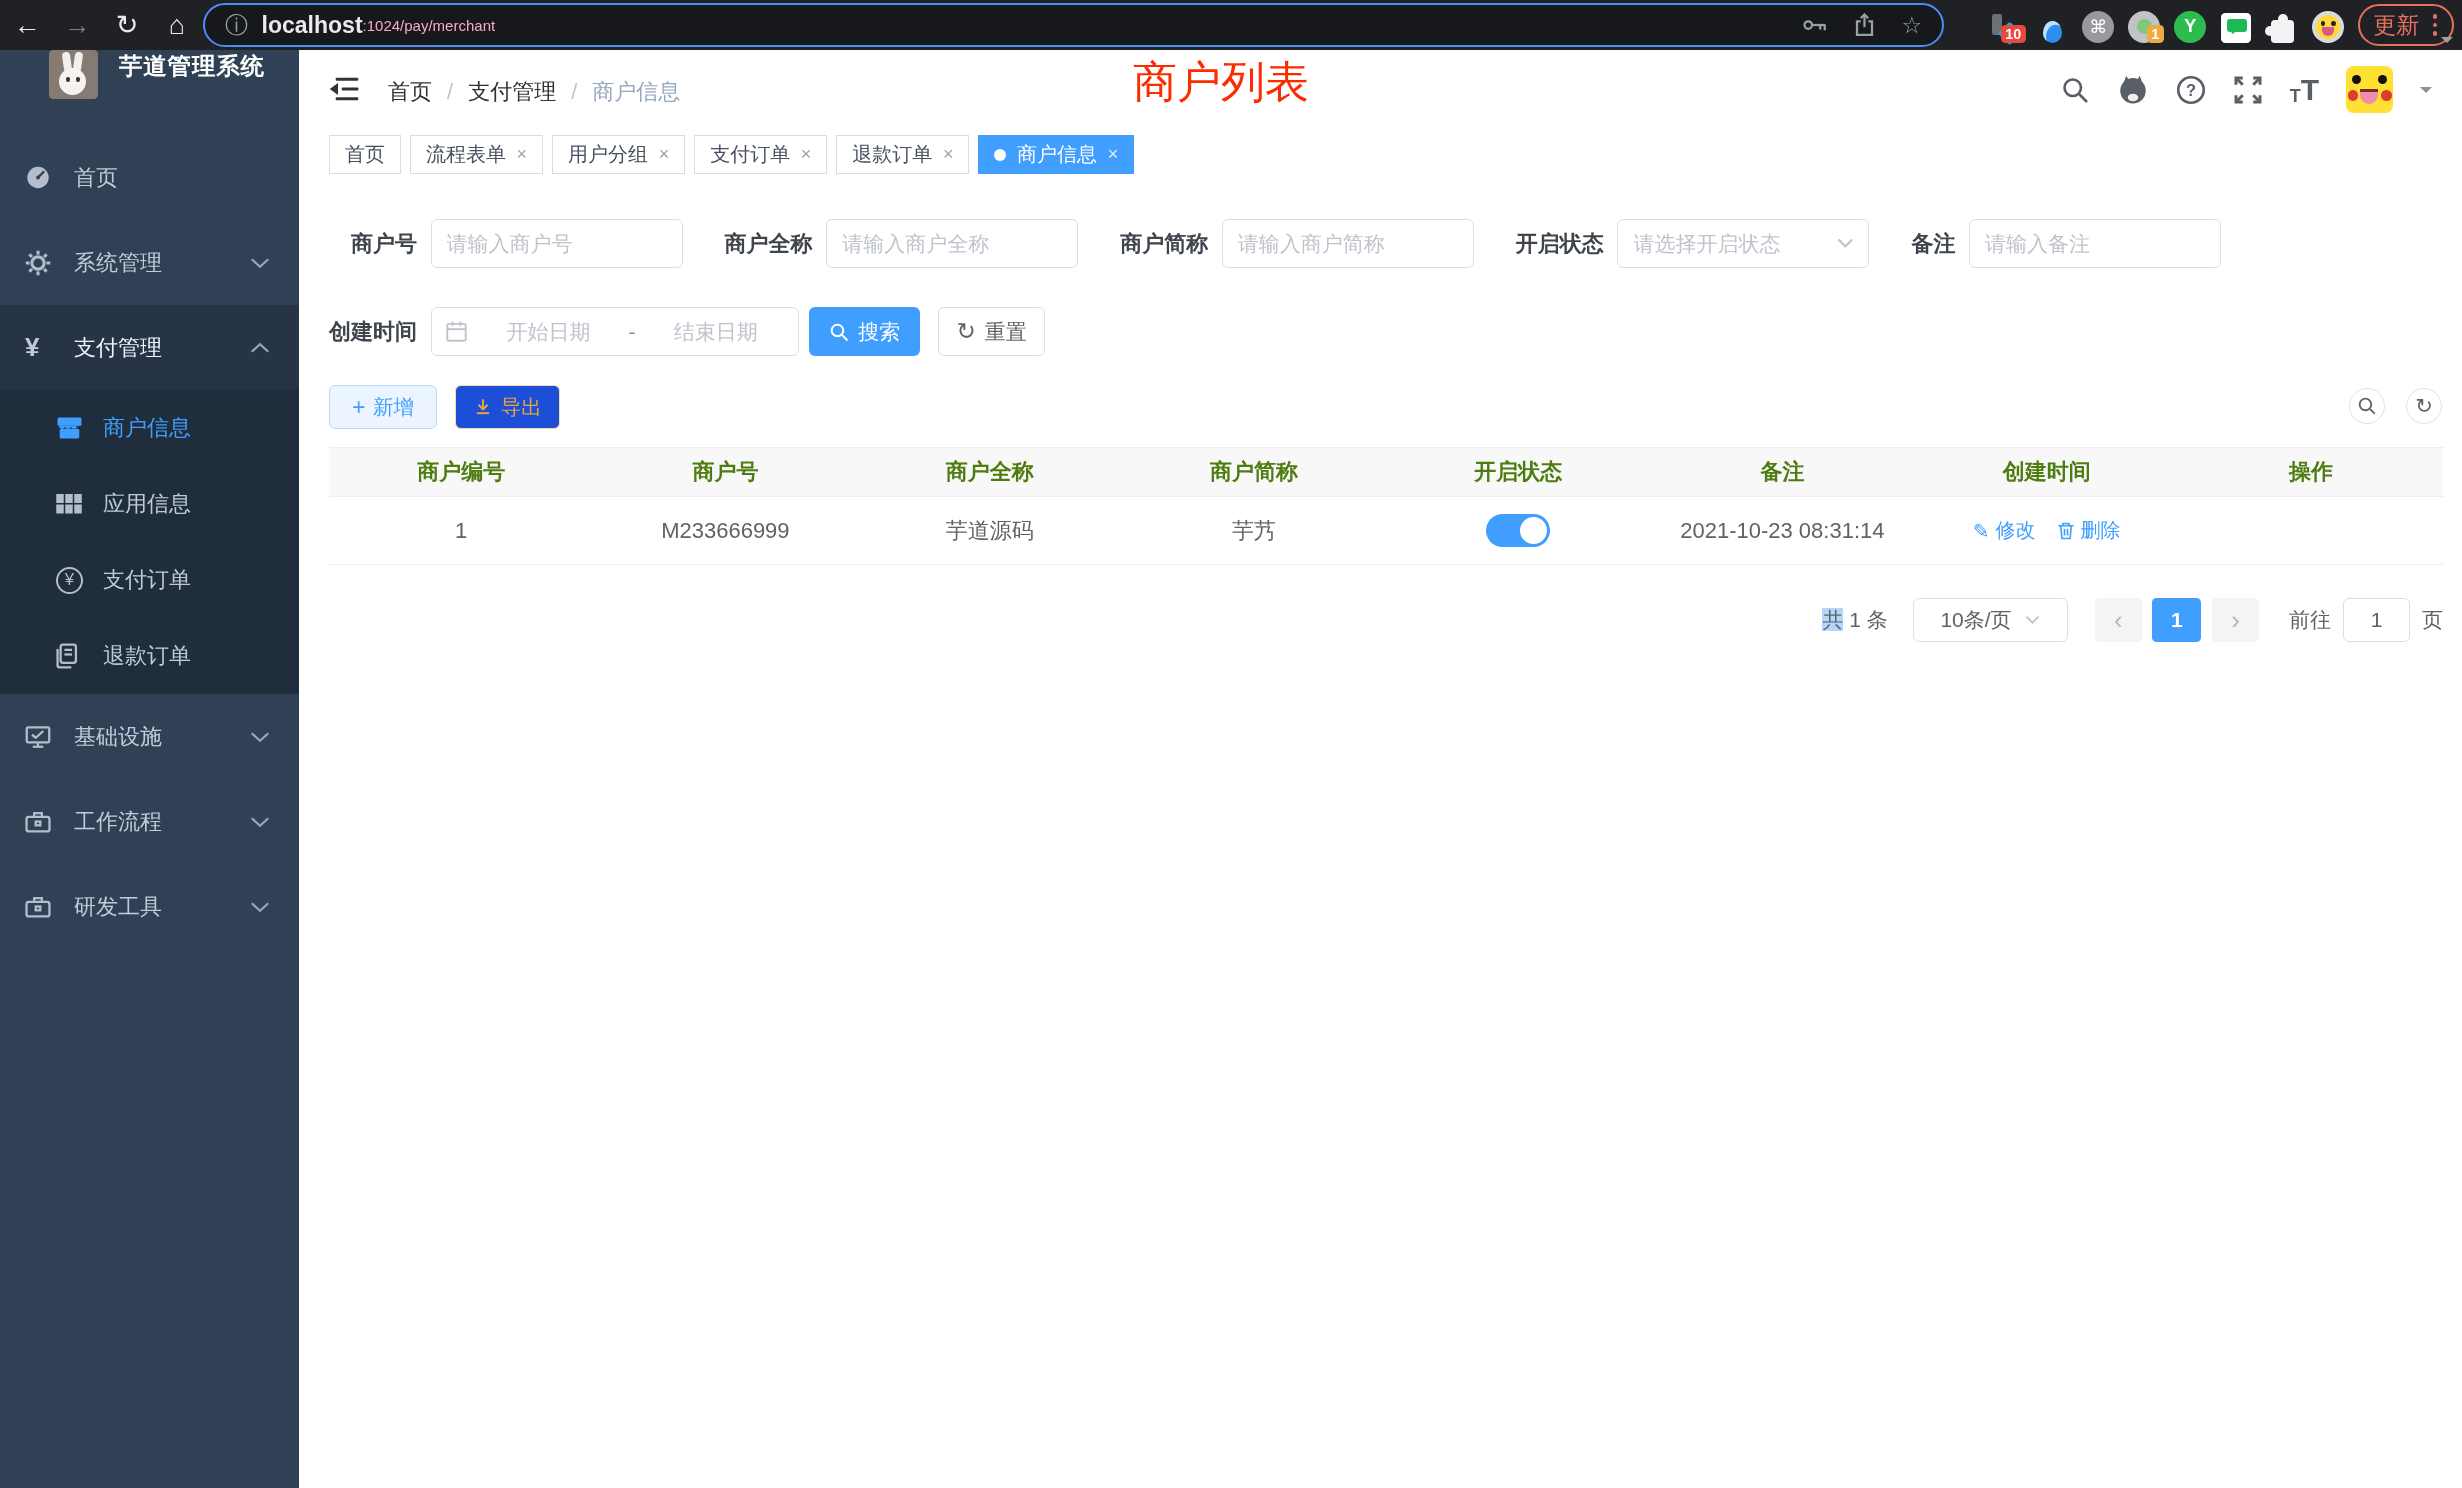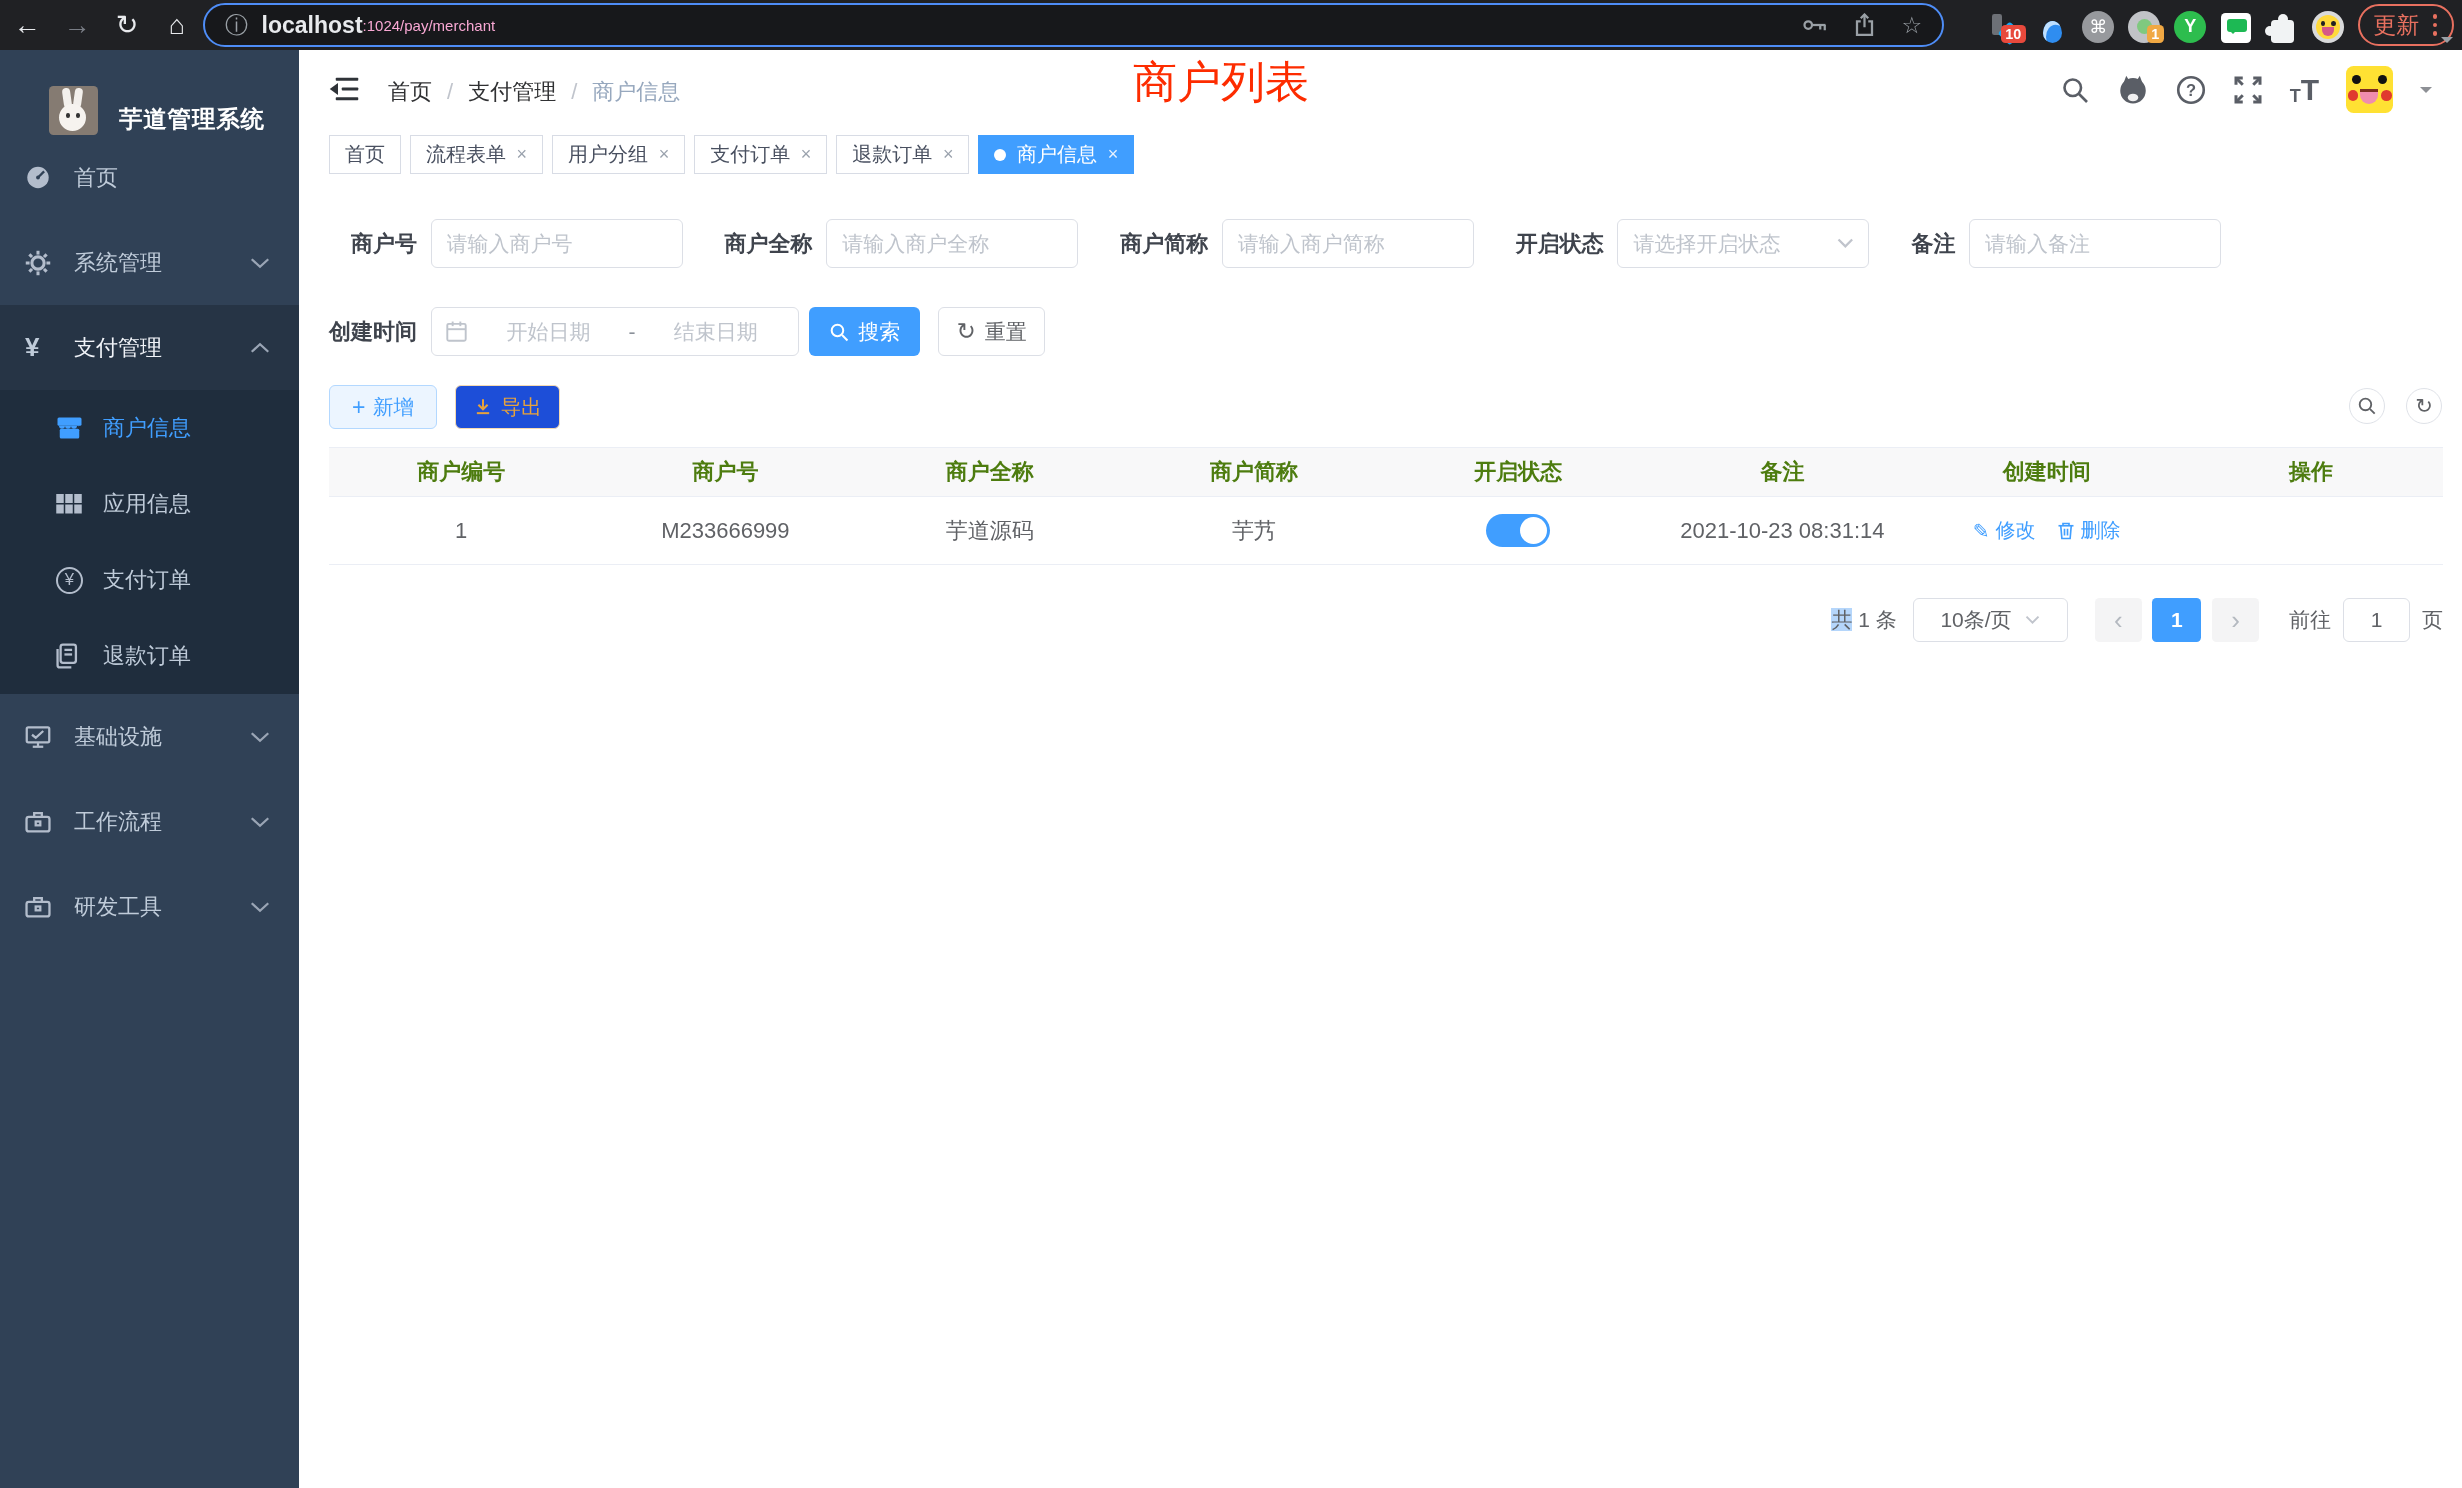--- a/index.html
+++ b/index.html
@@ -46,21 +46,21 @@
   .face .e1{left:4.5px}.face .e2{right:4.5px}
   .face .m{position:absolute;left:6px;bottom:3px;width:12px;height:8.3px;border-radius:0 0 12px 12px;background:#d65987}
   .update-pill{display:flex;align-items:center;gap:12px;border:2.3px solid #e8705f;border-radius:24px;
                padding:3.8px 13.6px;color:#e8705f;font-size:23px}
   .vdots{display:flex;flex-direction:column;gap:3.8px;padding:1.5px}
   .vdots i{width:4.5px;height:4.5px;border-radius:50%;background:#e8705f}
   .bcaret{position:absolute;right:9px;bottom:1.5px;width:0;height:0;border:6.8px solid transparent;border-top-color:#9aa0a6}
 
   
   .sidebar{position:absolute;top:50px;left:0;width:299px;bottom:0;background:#304156}
-  .logo{height:85px;display:flex;align-items:flex-end;padding-left:49px;gap:21px}
+  .logo{height:85px;display:flex;align-items:flex-start;padding-left:49px;gap:21px}
   .bunny{width:49px;height:49px;border-radius:4.5px;background:#857b72;position:relative;overflow:hidden}
   .bunny .ear{position:absolute;top:2.3px;width:8.3px;height:20px;background:#f3f0ec;border-radius:4.5px}
   .bunny .ear1{left:13.6px;transform:rotate(-8deg)}
   .bunny .ear2{left:25px;transform:rotate(8deg)}
   .bunny .head{position:absolute;left:10px;top:18px;width:27px;height:27px;border-radius:50%;background:#f6f3ef}
   .bunny .be{position:absolute;top:27px;width:3.8px;height:4.5px;border-radius:50%;background:#333}
   .bunny .be1{left:17.4px}.bunny .be2{left:27px}
   .logo-title{color:#fff;font-size:23.5px;font-weight:700;letter-spacing:0.8px}
   .mi{height:85px;display:flex;align-items:center;padding:0 29px 0 25px;color:#bfcbd9;font-size:22px;cursor:default}
   .mi .mico{width:49px;display:flex;align-items:center}
@@ -139,21 +139,21 @@
   .th{display:flex;align-items:center;justify-content:center;font-size:22px;font-weight:700;color:#4d7c0f}
   .trow{display:grid;grid-template-columns:repeat(8,1fr);height:68px;border-bottom:0.8px solid #ebeef5;background:#fff}
   .td{display:flex;align-items:center;justify-content:center;font-size:22px;color:#606266;gap:21px}
   .toggle{width:64px;height:33px;border-radius:16.7px;background:#409eff;position:relative;border:0;cursor:default}
   .toggle::after{content:"";position:absolute;right:3px;top:3px;width:27px;height:27px;border-radius:50%;background:#fff}
   .oplink{color:#409eff;font-size:20px;display:flex;align-items:center;gap:6px;cursor:default}
 
   .pager{position:absolute;top:418px;right:19px;display:flex;align-items:center;font-size:21px;color:#606266}
   .total .hl{background:#b5d6fb}
   .psize{width:155px;height:44px;border:1.5px solid #dcdfe6;border-radius:6px;display:flex;align-items:center;
-         justify-content:center;gap:13.6px;margin-left:16px;background:#fff}
+         justify-content:center;gap:13.6px;margin-left:25px;background:#fff}
   .pbtn{width:47px;height:44px;background:#f4f4f5;border-radius:4.5px;display:flex;align-items:center;
         justify-content:center;color:#b4b9c0;font-size:26px;margin-left:10.6px}
   .pbtn.first{margin-left:27px}
   .pcur{width:49px;height:44px;background:#409eff;color:#fff;border-radius:4.5px;display:flex;align-items:center;
         justify-content:center;font-size:21px;font-weight:700;margin-left:10.6px}
   .goto{margin-left:30px;display:flex;align-items:center;gap:12px}
   .goto input{width:67px;height:44px;border:1.5px solid #dcdfe6;border-radius:6px;text-align:center;font-size:21px;
               color:#606266;outline:none;font-family:inherit}
   svg{display:block}
 </style>

